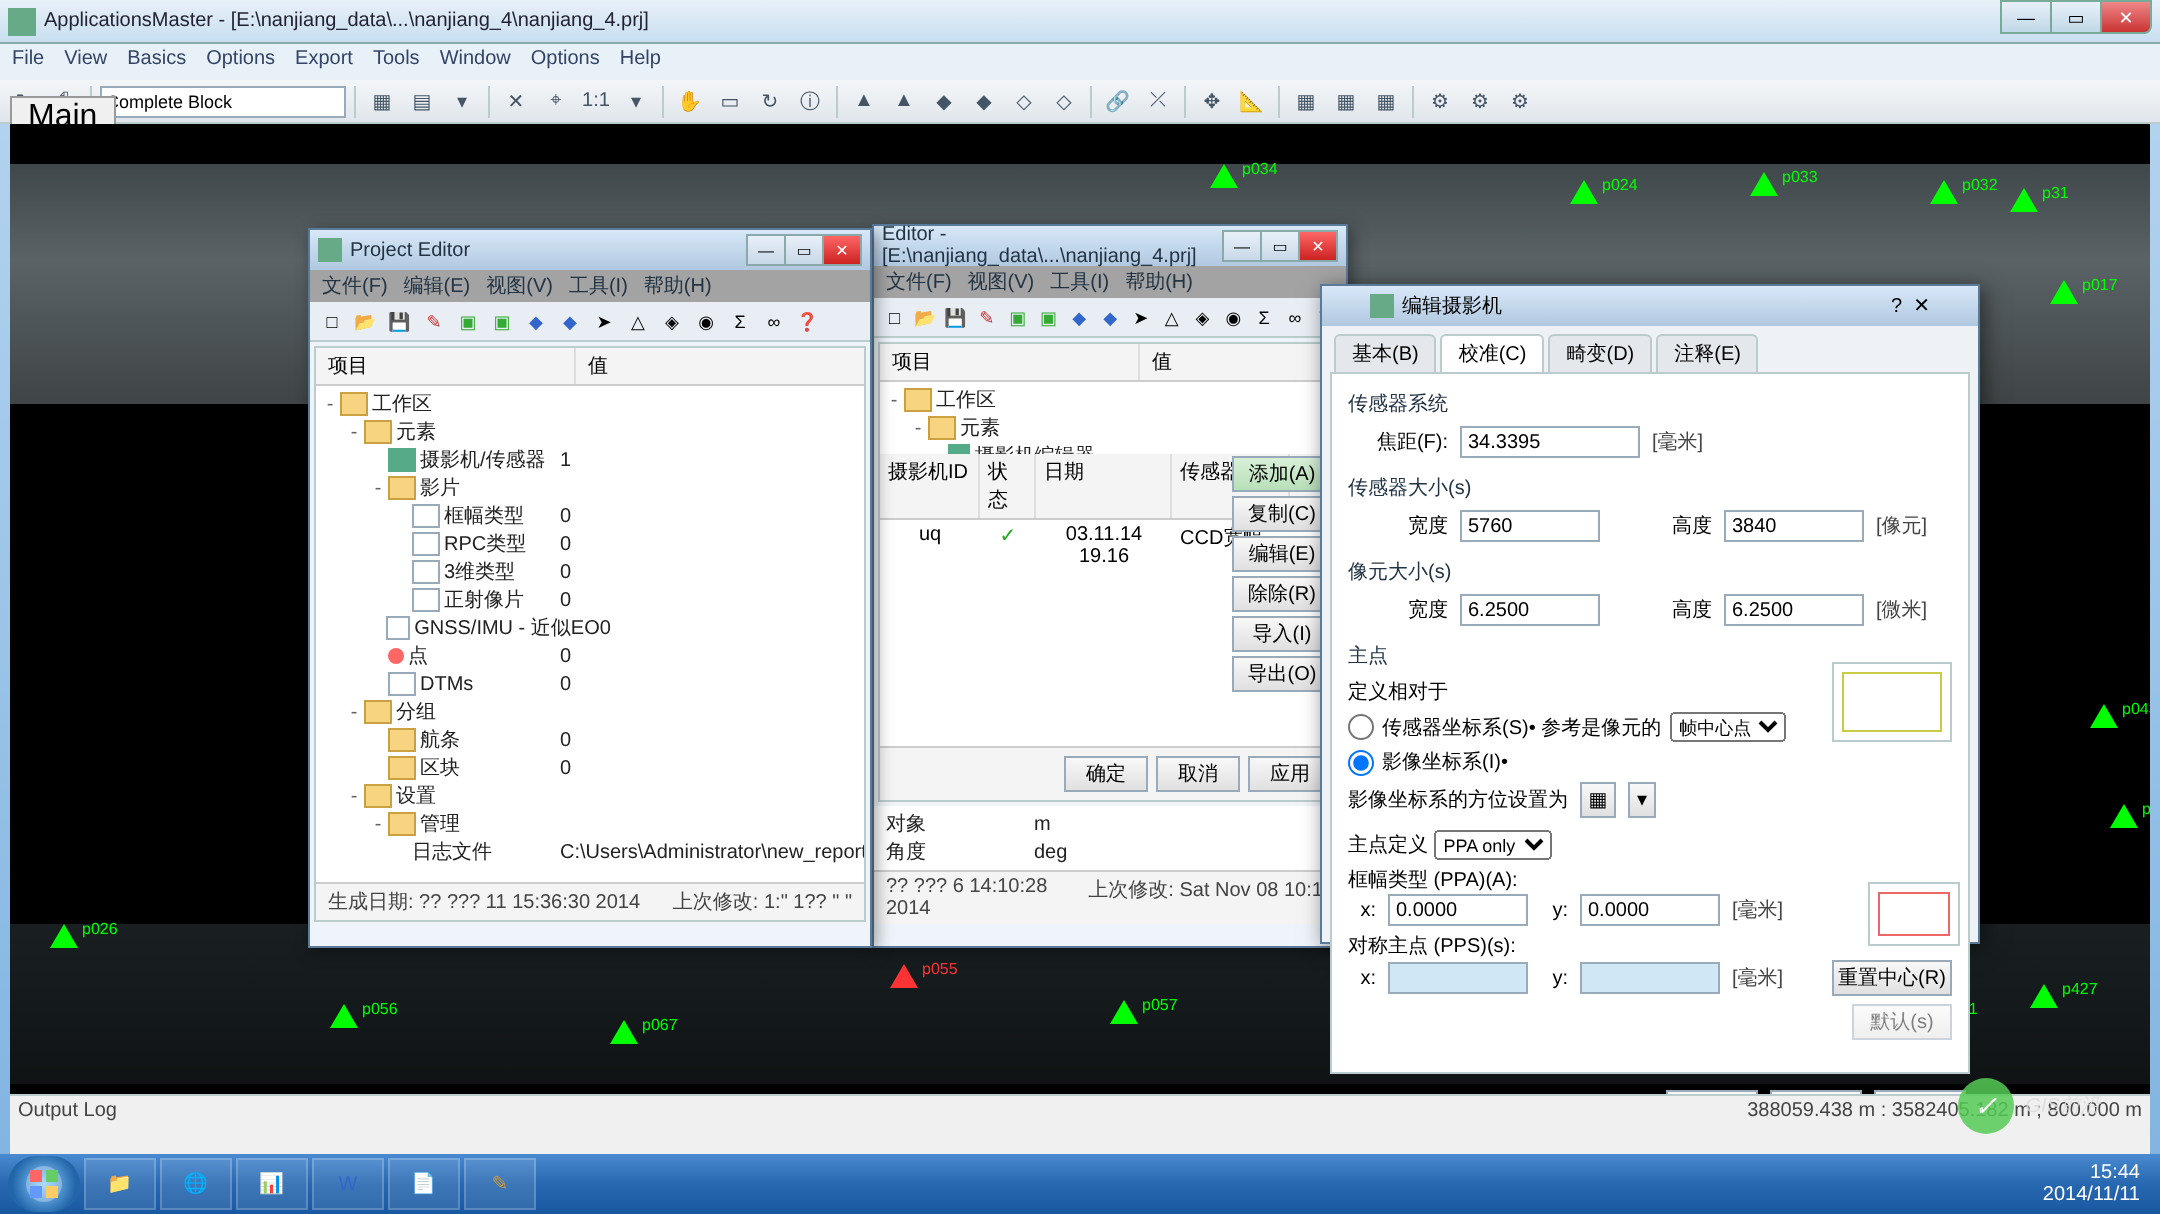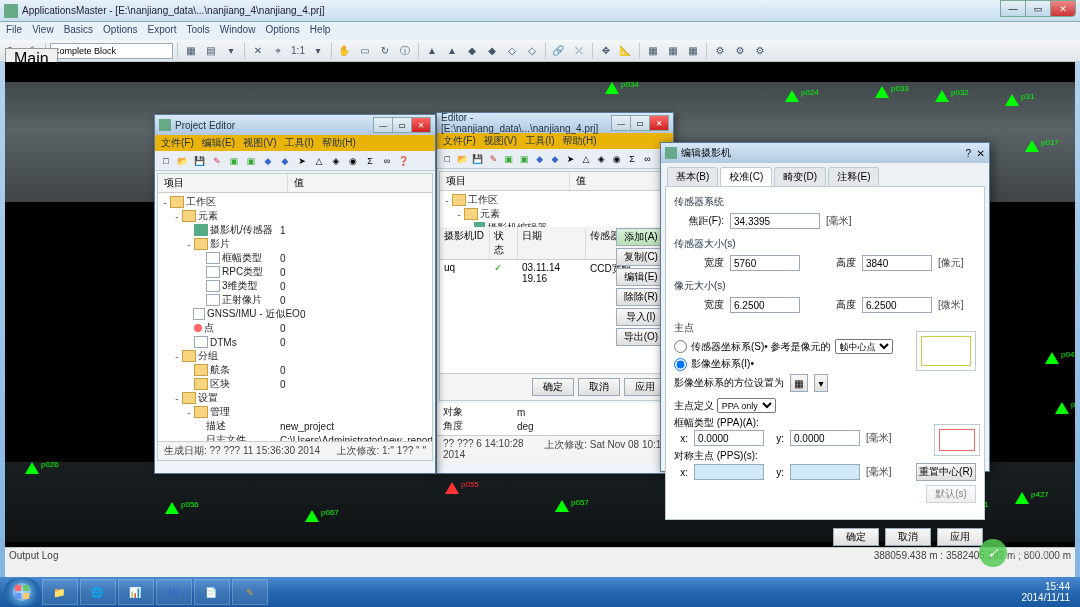--- a/index.html
+++ b/index.html
@@ -32,21 +32,21 @@
 .marker.red .lbl { color: #f33; }
 .main-tab { position: absolute; top: 48px; left: 5px; background: #f0f0f0; border: 1px solid #999; padding: 1px 8px; font-size: 16px; }
 
 
 .child-win { position: absolute; background: #eef4fa; border: 1px solid #5a7a9a; box-shadow: 2px 2px 8px rgba(0,0,0,0.4); }
 .child-titlebar { height: 20px; background: linear-gradient(#d8e8f8, #b0c8e0); display: flex; align-items: center; padding: 0 4px; }
 .child-titlebar .t { flex: 1; color: #234; font-size: 10px; }
 .child-btns { display: flex; }
 .child-btn { width: 20px; height: 16px; background: linear-gradient(#e8f0f8, #c8d8e8); border: 1px solid #8aa; display: flex; align-items: center; justify-content: center; font-size: 8px; margin-left: -1px; }
 .child-btn.close { background: linear-gradient(#f66, #c22); color: #fff; }
-.child-menubar { height: 16px; background: #eab308; display: flex; gap: 8px; padding: 1px 6px; font-size: 10px; color: #234; }
+.child-menubar { height: 16px; background: #a3a3a3; display: flex; gap: 8px; padding: 1px 6px; font-size: 10px; color: #234; }
 .child-toolbar { height: 20px; background: #e8eef4; border-bottom: 1px solid #bcc; display: flex; align-items: center; gap: 1px; padding: 0 3px; }
 .ct-btn { width: 16px; height: 16px; display: inline-flex; align-items: center; justify-content: center; font-size: 9px; }
 
 
 .pe-body { background: #fff; border: 1px solid #bcc; margin: 2px; display: flex; flex-direction: column; }
 .pe-head { display: flex; background: #f4f4f4; border-bottom: 1px solid #ccc; }
 .pe-head > div { padding: 2px 6px; font-size: 10px; }
 .pe-head .c1 { width: 130px; border-right: 1px solid #ddd; }
 .pe-tree { flex: 1; overflow: auto; padding: 2px; }
 .tree-row { display: flex; align-items: center; height: 14px; font-size: 10px; color: #222; }
@@ -56,28 +56,28 @@
 .tree-row .val { margin-left: auto; width: 150px; color: #222; }
 .ic.folder { background: #f6d480; border: 1px solid #caa040; }
 .ic.file { background: #fff; border: 1px solid #9ab; }
 .ic.cam { background: #5a8; }
 .ic.dot { background: #f66; border-radius: 50%; width: 8px; height: 8px; }
 .pe-foot { background: #f4f4f4; border-top: 1px solid #ccc; display: flex; padding: 2px 6px; font-size: 9px; color: #444; }
 .pe-foot > div:first-child { flex: 1; }
 .cam-th { display: flex; background: #f4f4f4; border-bottom: 1px solid #ccc; font-size: 10px; }
 .cam-th > div { padding: 2px 4px; border-right: 1px solid #ddd; }
 .cam-row { display: flex; font-size: 10px; padding: 1px 0; }
-.cam-row > div { padding: 1px 4px; }
+.cam-row > div { padding: 1px 4px; text-align: center; }
 .cam-side { position: absolute; right: 4px; top: 56px; width: 50px; display: flex; flex-direction: column; gap: 2px; }
 .btn-s { height: 18px; background: linear-gradient(#f8f8f8, #e0e0e0); border: 1px solid #9ab; font-size: 10px; display: flex; align-items: center; justify-content: center; }
 .cam-foot { display: flex; justify-content: flex-end; gap: 4px; padding: 4px; background: #f4f4f4; border-top: 1px solid #ccc; }
 
 
 .dlg { position: absolute; background: #eef2f6; border: 1px solid #5a7a9a; box-shadow: 2px 2px 10px rgba(0,0,0,0.5); }
-.dlg-title { height: 20px; background: linear-gradient(#d8e8f8, #b0c8e0); display: flex; align-items: center; padding: 0 4px; font-size: 10px; }
+.dlg-title { height: 20px; background: linear-gradient(#d8e8f8, #b0c8e0); display: flex; align-items: center; padding: 0 24px; font-size: 10px; }
 .dlg-title .t { flex: 1; }
 .dlg-tabs { display: flex; padding: 4px 6px 0; gap: 2px; }
 .dlg-tab { padding: 2px 8px; background: #e4e8ec; border: 1px solid #bcc; border-bottom: none; font-size: 10px; border-radius: 3px 3px 0 0; }
 .dlg-tab.active { background: #fff; }
 .dlg-body { background: #fff; border: 1px solid #bcc; margin: 0 4px 4px; padding: 8px; font-size: 10px; }
 .grp { margin-bottom: 8px; }
 .grp-title { color: #234; margin-bottom: 4px; }
 .form-row { display: flex; align-items: center; gap: 6px; margin-bottom: 3px; }
 .form-row label { min-width: 50px; text-align: right; }
 .form-row input[type=text] { border: 1px solid #9ab; height: 16px; padding: 0 3px; font-size: 10px; }
@@ -172,21 +172,21 @@
     <div id="markers">
         <div class="marker tri green" style="left: 600px; top: 20px;">
           <span class="lbl">p034</span>
         </div>
         <div class="marker tri green" style="left: 780px; top: 18px; margin-top: 10px;">
           <span class="lbl">p024</span>
         </div>
         <div class="marker tri green" style="left: 870px; top: 24px;">
           <span class="lbl">p033</span>
         </div>
-        <div class="marker tri green" style="left: 930px; top: 28px;">
+        <div class="marker tri green" style="left: 960px; top: 28px;">
           <span class="lbl">p032</span>
         </div>
         <div class="marker tri green" style="left: 1000px; top: 32px;">
           <span class="lbl">p31</span>
         </div>
         <div class="marker tri green" style="left: 1020px; top: 78px;">
           <span class="lbl">p017</span>
         </div>
         <div class="marker tri green" style="left: 1040px; top: 290px;">
           <span class="lbl">p0432</span>
@@ -467,25 +467,20 @@
             <span class="val"></span>
           </div>
           <div class="tree-row" style="padding-left: 24px;">
             <span class="tgl">-</span>
             <span class="ic folder"></span>
             <span class="lbl">管理</span>
             <span class="val"></span>
           </div>
           <div class="tree-row" style="padding-left: 36px;">
             <span class="tgl"></span>
-            <span class="lbl">描述</span>
-            <span class="val">new_project</span>
-          </div>
-          <div class="tree-row" style="padding-left: 36px;">
-            <span class="tgl"></span>
             <span class="lbl">日志文件</span>
             <span class="val">C:\Users\Administrator\new_report.log</span>
           </div>
         </div>
       <div class="pe-foot">
         <div>生成日期:  ?? ??? 11 15:36:30 2014</div>
         <div>上次修改: 1:" 1?? " "</div>
       </div>
     </div>
   </div>
@@ -527,20 +522,21 @@
         <div class="form-row">
           <label>宽度</label>
           <input type="text" style="width: 70px;" value="6.2500">
           <label>高度</label>
           <input type="text" style="width: 70px;" value="6.2500">
           <span class="unit">[微米]</span>
         </div>
       </div>
       <div class="grp" style="position:relative;">
         <div class="grp-title">主点</div>
+        <div style="font-size:10px;margin-bottom:3px">定义相对于</div>
         <div class="radio-row">
           <input type="radio" style="">
           <span>传感器坐标系(S)• 参考是像元的</span>
           <select style="font-size:9px;height:15px"><option>帧中心点</option></select>
         </div>
         <div class="radio-row">
           <input type="radio" checked="" style="">
           <span>影像坐标系(I)•</span>
         </div>
         <div class="form-row">

